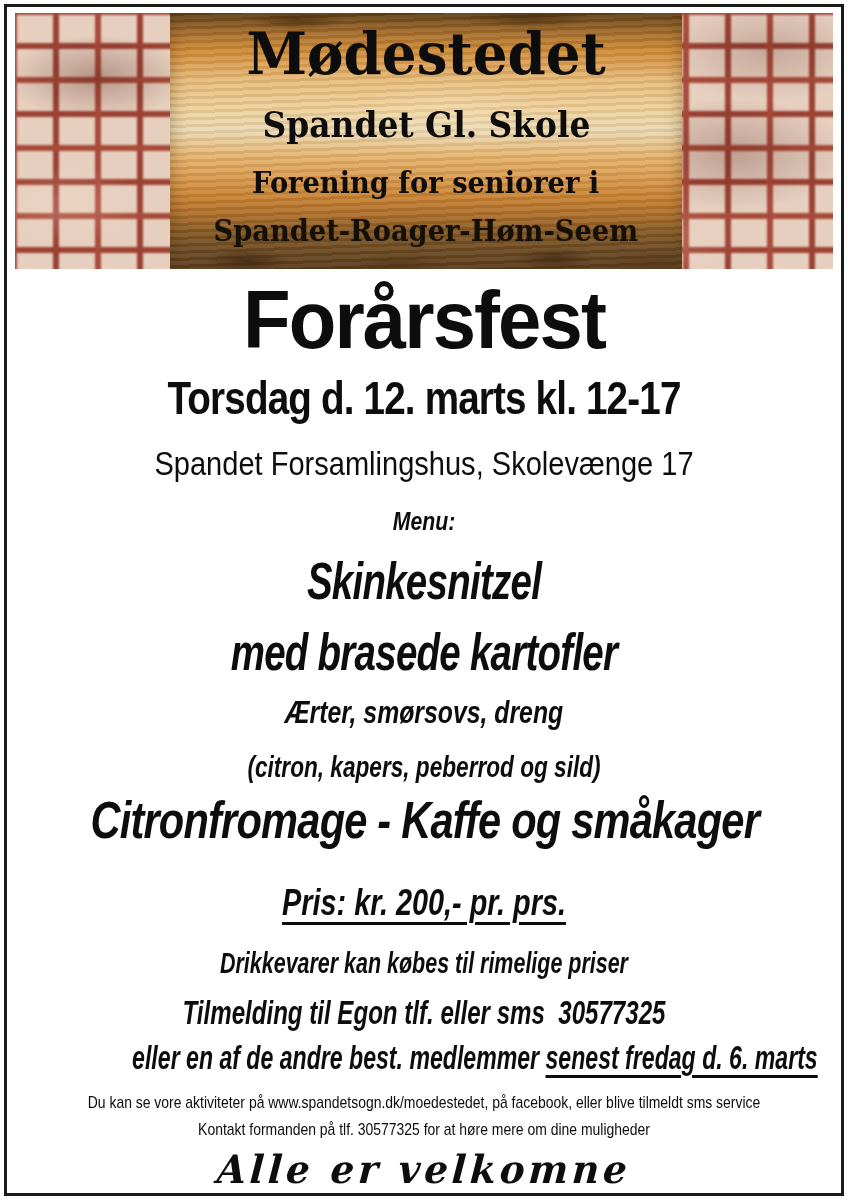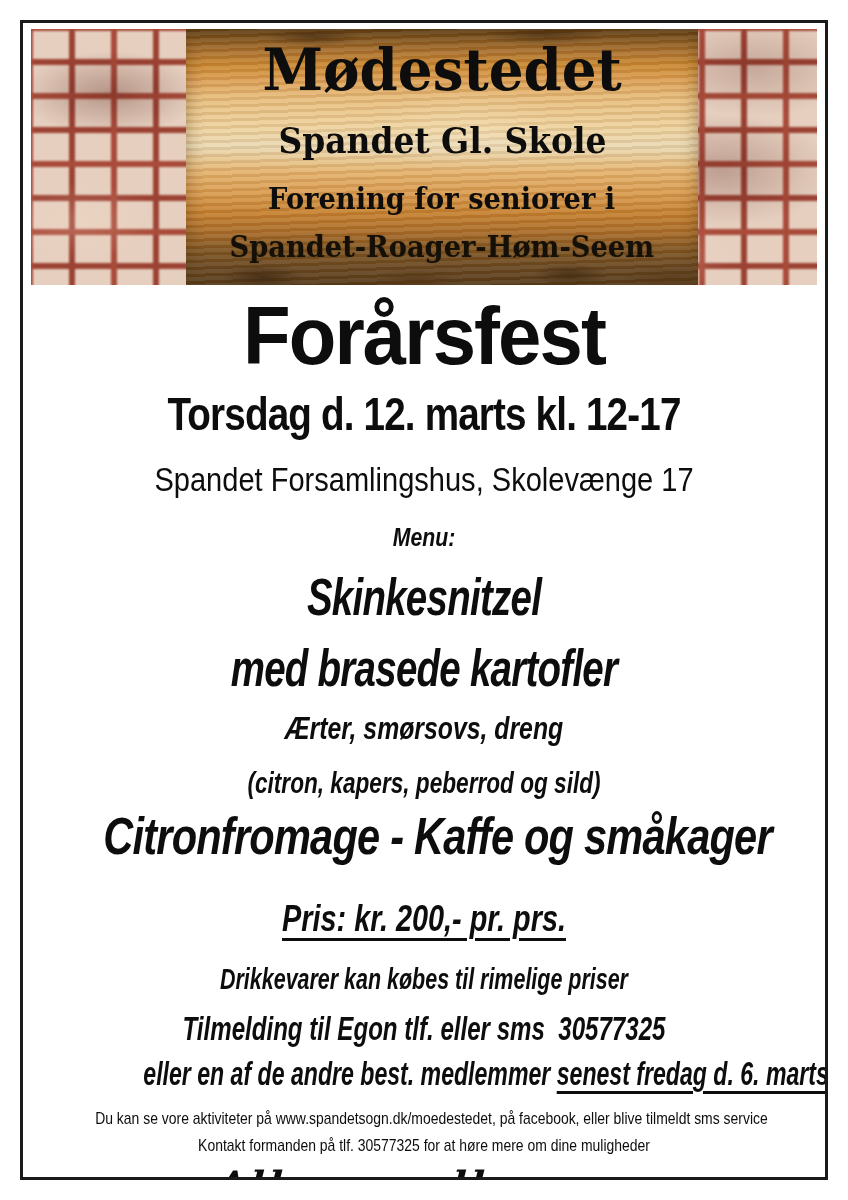--- a/index.html
+++ b/index.html
@@ -3,21 +3,21 @@
 <meta charset="utf-8">
 <style>
   html,body { margin:0; padding:0; }
   body {
     width:848px; height:1200px;
     background:var(--page-bg,#fff);
     font-family:"Liberation Sans", sans-serif;
     color:var(--ink,#0d0d0d);
     overflow:hidden;
   }
-  .page { position:relative; width:848px; height:1200px; box-sizing:border-box; padding:20px; background:var(--page-bg,#fff); }
+  .page { position:relative; width:848px; height:1200px; box-sizing:border-box; padding:4px; background:var(--page-bg,#fff); }
   .frame {
     width:100%; height:100%; box-sizing:border-box;
     border:3px solid var(--frame,#1a1a1a);
     overflow:hidden; position:relative;
     text-align:center;
   }
 
   
   .header { position:relative; margin:6px 8px 0 8px; height:256px; overflow:hidden; }
   .bricks {

